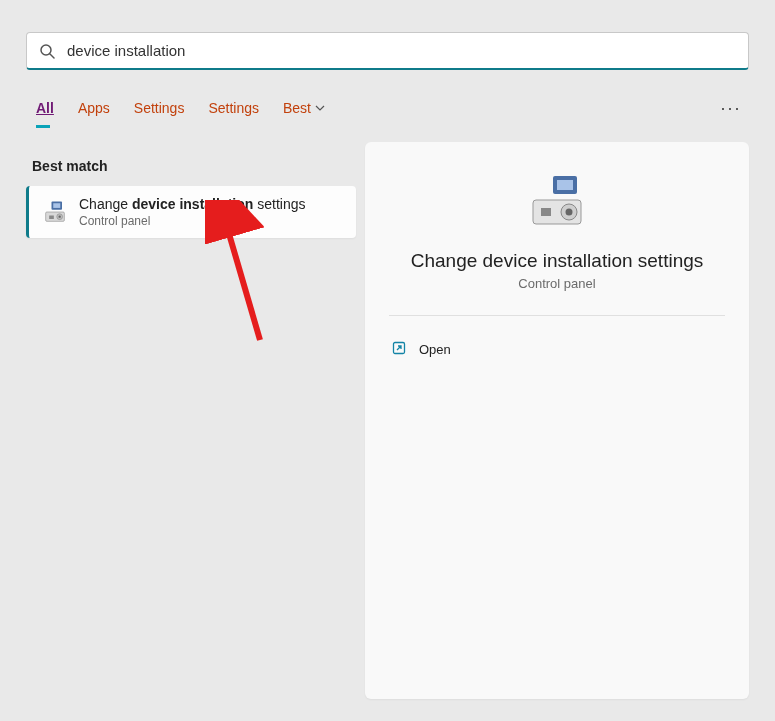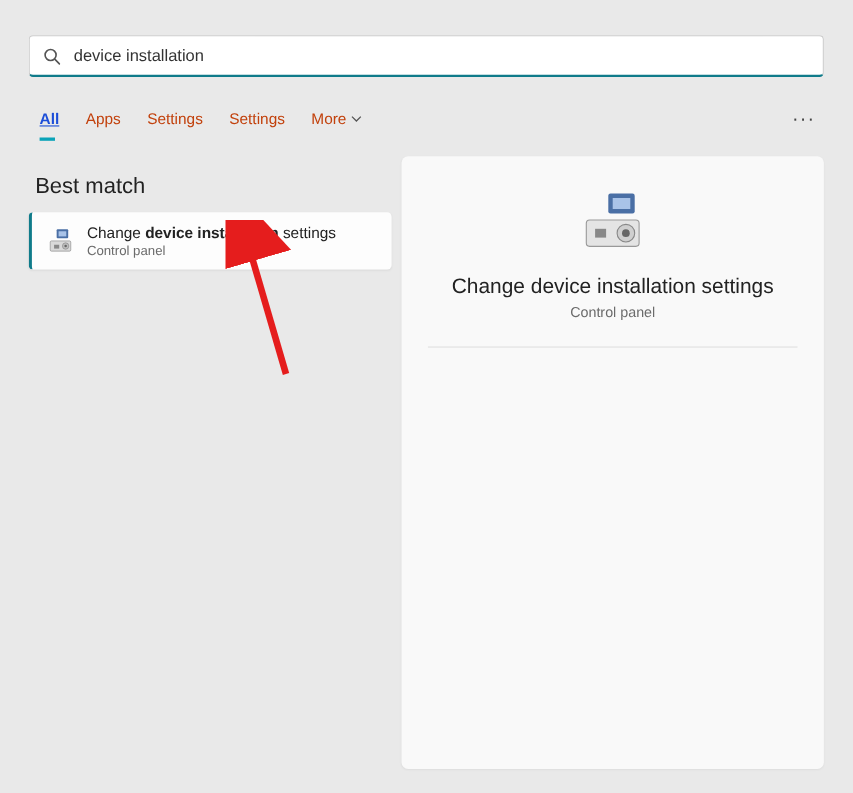--- a/index.html
+++ b/index.html
@@ -20,31 +20,31 @@
 
     .tabs {
       position: absolute; top: 88px; left: 26px; right: 26px;
       display: flex; align-items: center; height: 40px;
     }
     .tab {
       padding: 8px 14px 8px 0; margin-right: 10px; font-size: 14px; color: #c2410c;
       cursor: pointer; position: relative;
     }
     .tab.first { padding-left: 10px; }
-    .tab.active { color: #1d4ed8; font-weight: 600; text-decoration: underline; }
+    .tab.active { color: #701a75; font-weight: 600; text-decoration: underline; }
     .tab.active::after {
       content: ""; position: absolute; bottom: -4px; left: 10px;
       width: 14px; height: 3px; background: #0aa3b8;
     }
     .tab.more { display: flex; align-items: center; gap: 4px; }
     .spacer { flex: 1; }
     .ellipsis { padding: 4px 8px; color: #444; font-size: 18px; cursor: pointer; letter-spacing: 1px; }
 
     .results { position: absolute; top: 148px; left: 26px; width: 330px; }
-    .section-header { font-size: 20px; font-weight: 400; color: #222; margin: 10px 6px 12px; }
+    .section-header { font-size: 14px; font-weight: 700; color: #222; margin: 10px 6px 12px; }
     .result-item {
       display: flex; align-items: center; background: #fdfdfd;
       border-radius: 4px; padding: 10px 12px;
       border-left: 3px solid #0f7b8a;
       box-shadow: 0 1px 2px rgba(0,0,0,0.05);
       cursor: pointer;
     }
     .result-icon { width: 28px; height: 28px; margin-right: 10px; display: flex; align-items: center; justify-content: center; }
     .result-text .title { font-size: 14px; color: #222; }
     .result-text .title .hl { font-weight: 700; }
@@ -75,21 +75,21 @@
   </span>
   <input type="text" value="device installation" style="">
 </div>
 
 <div class="tabs">
   <div class="tab first active"><span>All</span></div>
   <div class="tab"><span>Apps</span></div>
   <div class="tab"><span>Settings</span></div>
   <div class="tab"><span>Settings</span></div>
   <div class="tab more">
-    <span>More</span>
+    <span>Best</span>
     <span>
       <svg width="10" height="10" viewBox="0 0 10 10">
           <path d="M1 3 L5 7 L9 3" stroke="#555" stroke-width="1.2" fill="none"></path>
         </svg>
     </span>
   </div>
   <div class="spacer"></div>
   <div class="ellipsis">···</div>
 </div>
 
@@ -122,20 +122,29 @@
       <rect x="32" y="6" width="16" height="10" fill="#a9c3e8"></rect>
       <rect x="8" y="26" width="48" height="24" rx="3" fill="#e4e4e4" stroke="#999"></rect>
       <rect x="16" y="34" width="10" height="8" fill="#888"></rect>
       <circle cx="44" cy="38" r="8" fill="#cfcfcf" stroke="#888"></circle>
       <circle cx="44" cy="38" r="3.5" fill="#666"></circle>
     </svg>
   </div>
   <div class="detail-title">Change device installation settings</div>
   <div class="detail-sub">Control panel</div>
   <div class="divider"></div>
+  <div class="action-row">
+    <span>
+      <svg width="16" height="16" viewBox="0 0 16 16" fill="none">
+        <rect x="2.5" y="2.5" width="11" height="11" rx="1.5" stroke="#1384a6" stroke-width="1.3"></rect>
+        <path d="M6 10 L10 6 M7 6 H10 V9" stroke="#1384a6" stroke-width="1.3" fill="none"></path>
+      </svg>
+    </span>
+    <span>Open</span>
+  </div>
 </div>
 
 <svg class="arrow-annotation" width="80" height="150">
   <defs>
     <marker id="ah" markerWidth="12" markerHeight="12" refX="3" refY="6" orient="auto">
       <path d="M0,0 L12,6 L0,12 Z" fill="#e51d1d"></path>
     </marker>
   </defs>
   <line x1="55" y1="140" x2="20" y2="20" stroke="#e51d1d" stroke-width="6" marker-end="url(#ah)"></line>
 </svg>

